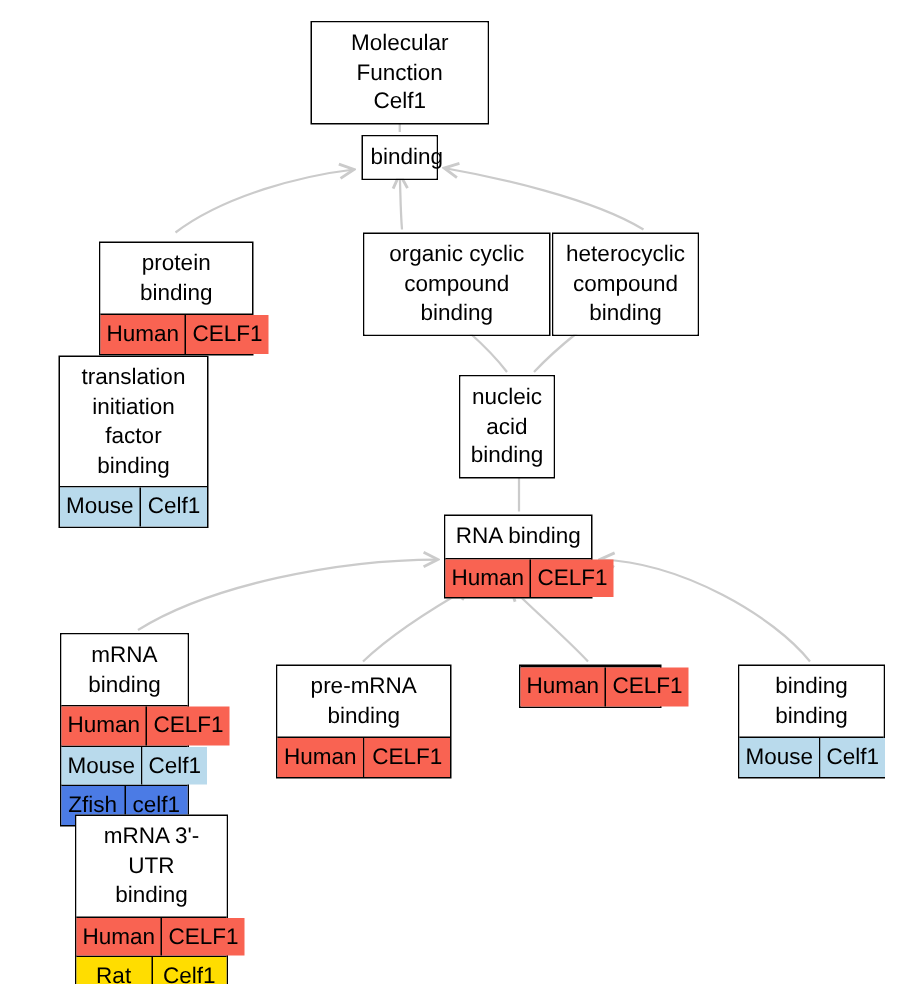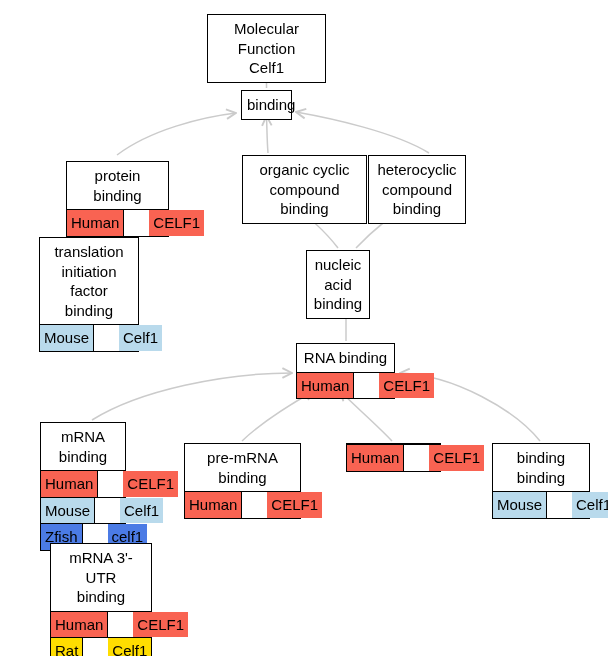--- a/index.html
+++ b/index.html
@@ -5,21 +5,21 @@
   * { margin:0; padding:0; box-sizing:border-box; }
   html,body { background:#ffffff; }
   body { font-family:"Liberation Sans", sans-serif; }
   .canvas { position:relative; width:608px; height:656px; background:#ffffff; overflow:hidden; }
   .edges { position:absolute; left:0; top:0; width:608px; height:656px; }
   .node {
     position:absolute; background:#ffffff; border:1px solid #000000;
     font-size:15px; color:#000000; text-align:center; z-index:2;
   }
   .node-title { padding:4px 5px; white-space:pre-line; line-height:1.3; background:#ffffff; }
-  .gene-row { display:flex; border-top:1px solid #000000;gap:25px; }
+  .gene-row { display:flex; border-top:1px solid #000000; }
   .cell { flex:1; padding:3px 4px; line-height:1.3; }
   .cell.species { border-right:1px solid #000000; }
   [data-color="red"] .cell       { background:#F96352; }
   [data-color="lightblue"] .cell { background:#B9DAEC; }
   [data-color="blue"] .cell      { background:#4B7BE5; }
   [data-color="yellow"] .cell    { background:#FFDD00; }
 </style>
 </head>
 <body>
 

